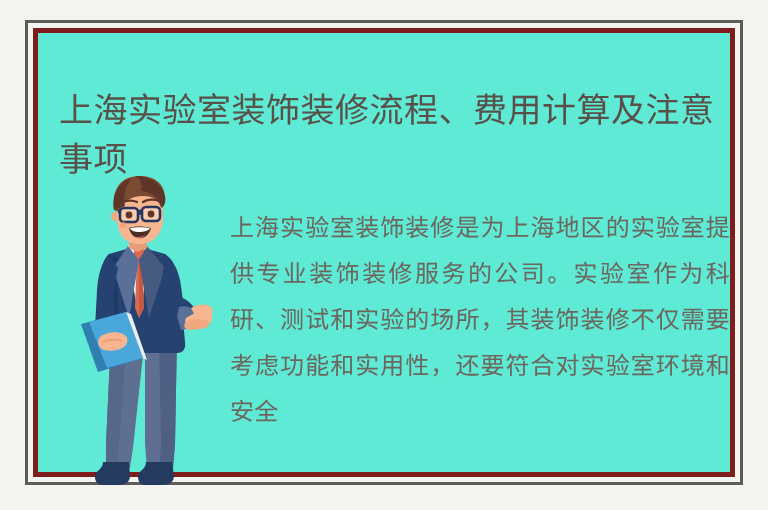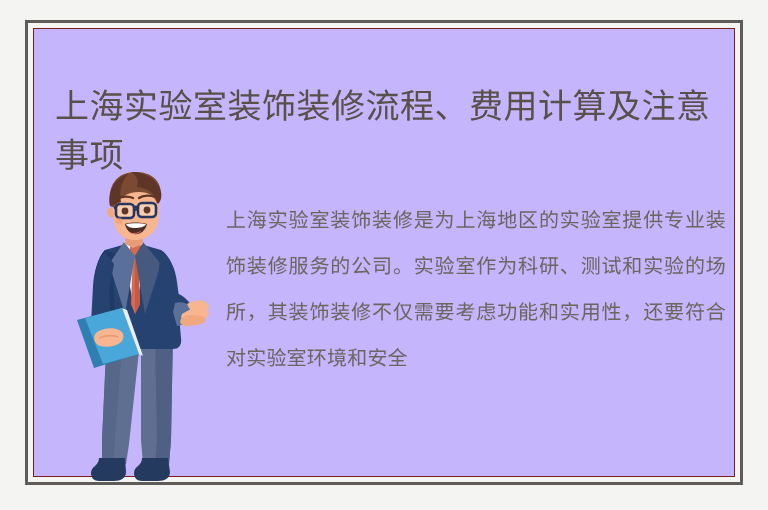--- a/index.html
+++ b/index.html
@@ -24,23 +24,23 @@
     border: 3px solid #5e5b58;
     box-sizing: border-box;
     background: #f4f4f3;
   }
   .card-inner {
     position: absolute;
     left: 5px;
     top: 5px;
     right: 5px;
     bottom: 5px;
-    border: 1px solid #7f1d1d;
+    border: 5px solid #7f1d1d;
     box-sizing: border-box;
-    background: #c4b5fd;
+    background: #5eead4;
   }
 
   .content {
     position: absolute;
     left: 0; top: 0; right: 0; bottom: 0;
   }
 
   .page-title {
     position: absolute;
     left: 21px;
@@ -65,21 +65,21 @@
     display: block;
     width: 140px;
     height: 312px;
   }
 
   .body-copy {
     position: absolute;
     left: 192px;
     top: 148px;
     width: 500px;
-    font-size: 20px;
+    font-size: 24px;
     line-height: 46px;
     color: #6d665f;
     letter-spacing: 0.2px;
     text-align: justify;
     text-justify: inter-ideograph;
   }
 </style>
 </head>
 <body>
 

